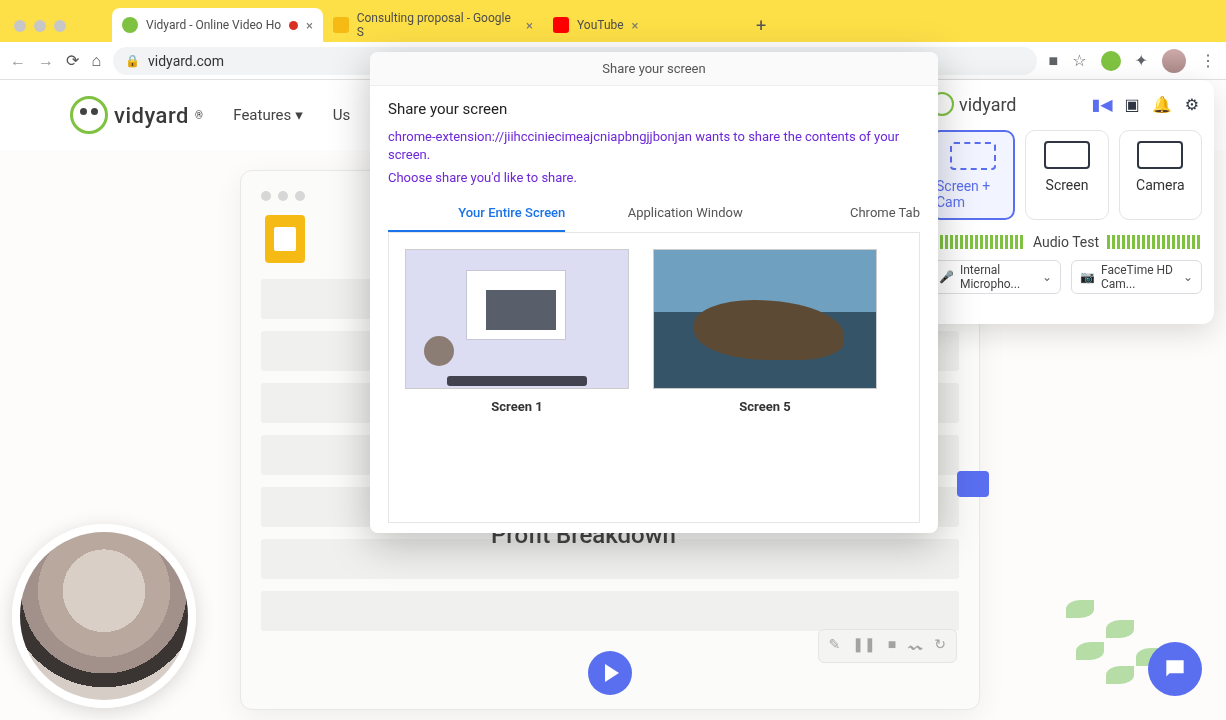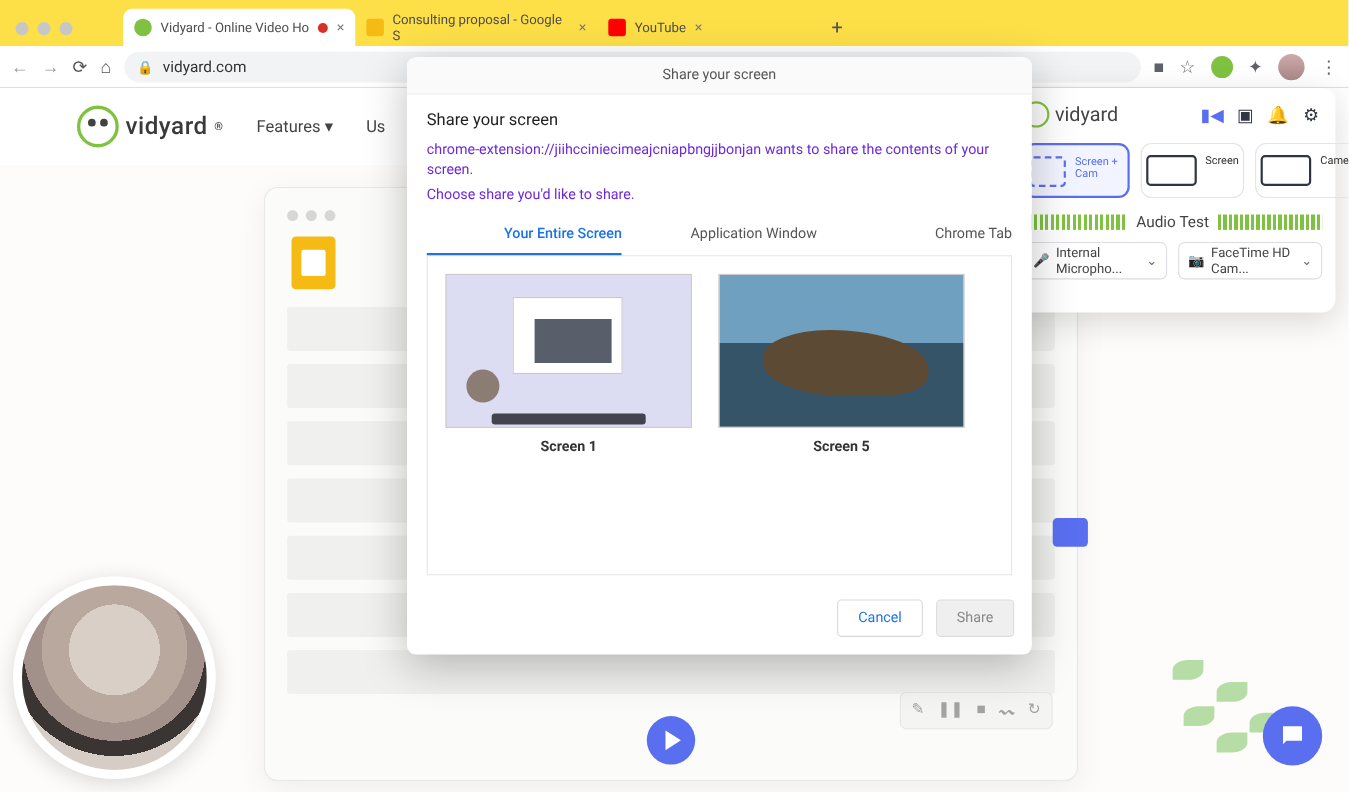--- a/index.html
+++ b/index.html
@@ -52,21 +52,21 @@
 .chat-bubble{position:absolute;right:24px;bottom:24px;width:54px;height:54px;border-radius:50%;background:#5a6ff0;display:flex;align-items:center;justify-content:center;}
 .chat-bubble svg{width:26px;height:26px;fill:#fff;}
 
 .panel{position:absolute;top:80px;right:12px;width:296px;background:#fff;border-radius:12px;box-shadow:0 8px 30px rgba(0,0,0,.14);padding:12px 12px 16px 12px;z-index:5;}
 .panel-top{display:flex;align-items:center;gap:10px;margin-bottom:14px;}
 .panel-logo{display:flex;align-items:center;gap:4px;font-size:18px;color:#444;}
 .panel-logo .bug{width:24px;height:24px;border:2px solid #7fc241;}
 .panel-top .spacer{flex:1;}
 .panel-top .ico{width:20px;height:20px;color:#2f3542;display:flex;align-items:center;justify-content:center;}
 .modes{display:flex;gap:10px;}
-.mode{flex:1;border:1px solid #e3e3e8;border-radius:10px;padding:10px 4px 8px;display:flex;flex-direction:row;gap:8px;font-size:10px;color:#333;}
+.mode{flex:1;border:1px solid #e3e3e8;border-radius:10px;padding:10px 4px 8px;display:flex;flex-direction:column;align-items:center;gap:8px;font-size:14px;color:#333;}
 .mode.selected{border:2px solid #5a6ff0;color:#5a6ff0;background:#f2f4ff;}
 .mode .micon{width:46px;height:28px;border:2px dashed #5a6ff0;border-radius:4px;position:relative;}
 .mode.selected .micon{border-style:dashed;}
 .mode:nth-child(2) .micon{border:2px solid #2f3542;}
 .mode:nth-child(3) .micon{border:2px solid #2f3542;border-radius:4px;}
 .audio{display:flex;align-items:center;gap:8px;margin:14px 0 10px;color:#444;font-size:14px;justify-content:space-between;}
 .meter{flex:1;height:14px;background:repeating-linear-gradient(90deg,#7fc241 0 3px,transparent 3px 5px);}
 .selects{display:flex;gap:10px;margin-bottom:14px;}
 .sel{flex:1;height:34px;border:1px solid #dcdce2;border-radius:6px;display:flex;align-items:center;padding:0 8px;font-size:12px;color:#444;gap:6px;position:relative;}
 .sel .chev{position:absolute;right:8px;color:#666;}
@@ -273,21 +273,13 @@
         <span class="scr-label">Screen 1</span>
       </div>
       <div class="scr">
         <div class="thumb">
           <div class="island"></div>
         </div>
         <span class="scr-label">Screen 5</span>
       </div>
     </div>
   </div>
-  <div class="modal-foot">
-    <div class="btn btn-cancel">
-        <span>Cancel</span>
-      </div>
-    <div class="btn btn-share">
-        <span>Share</span>
-      </div>
-  </div>
 </div>
 
 </body></html>

